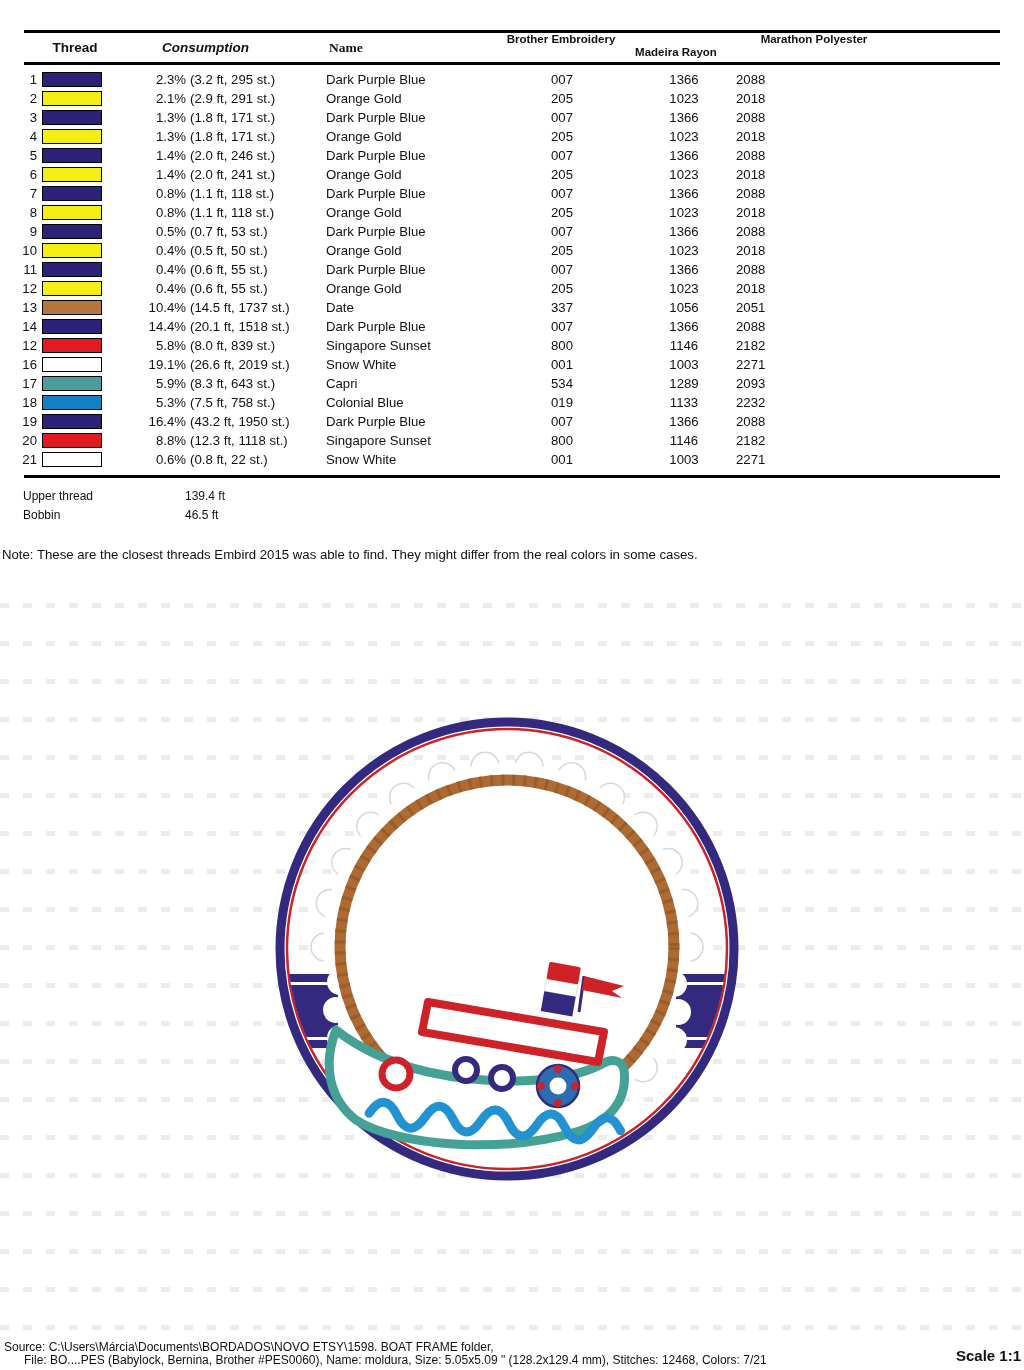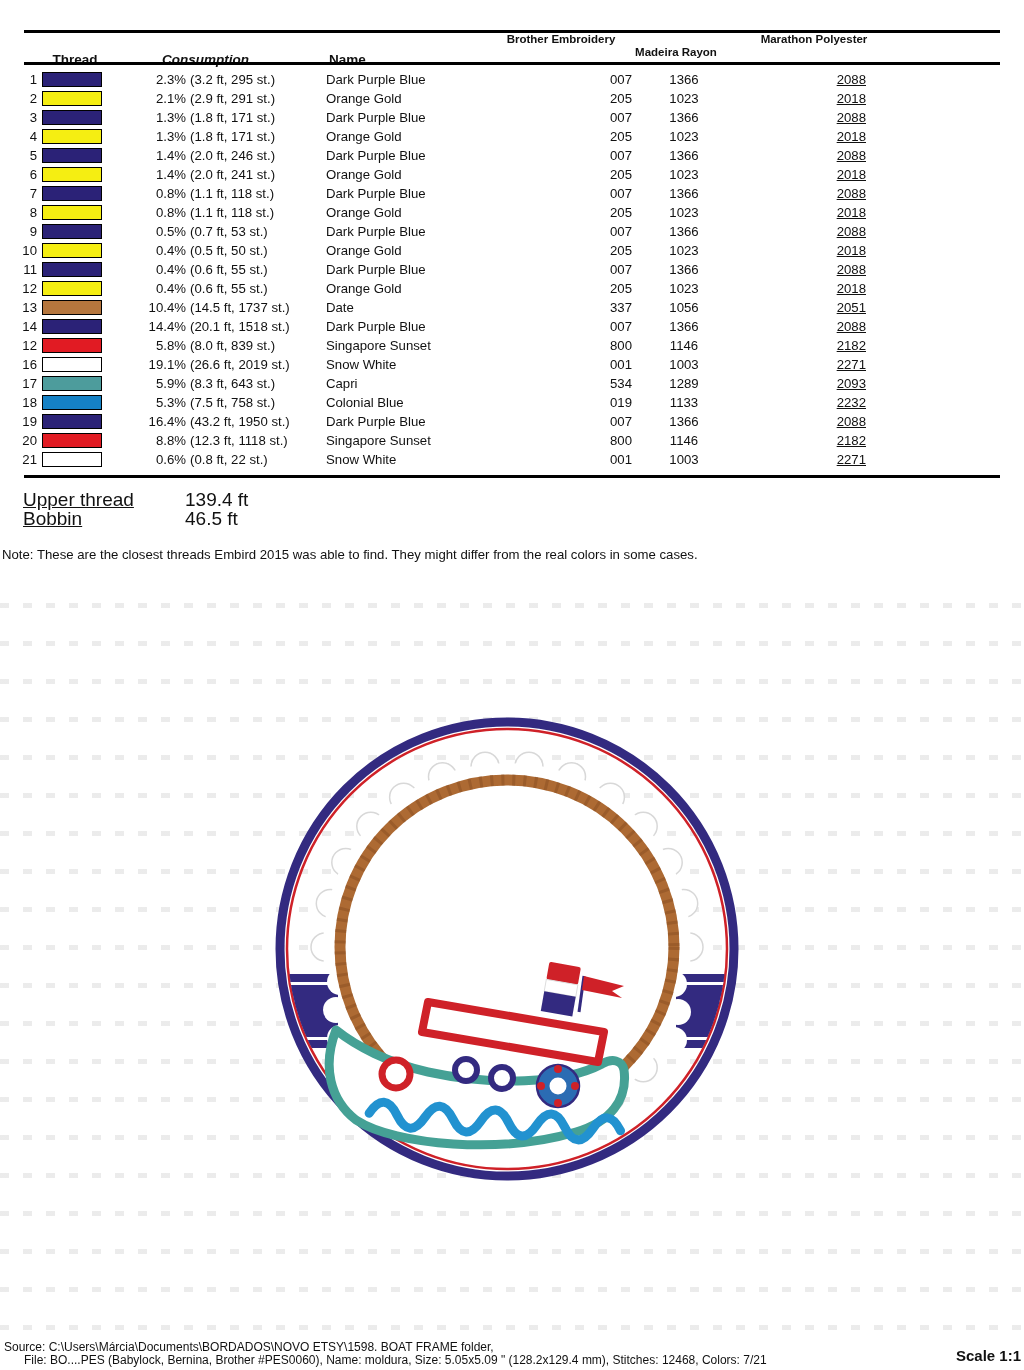--- a/index.html
+++ b/index.html
@@ -9,44 +9,44 @@
     font-family:"Liberation Sans", sans-serif; color:#111;
   }
   
   .rule { position:absolute; left:24px; width:976px; height:3px; background:#000; }
   .rule-top { top:30px; }
   .rule-mid { top:62px; }
   .rule-bottom { top:475px; }
 
   
   .thead span { position:absolute; font-weight:bold; }
-  .h-big { font-size:13.5px; top:52px; }
+  .h-big { font-size:13.5px; top:40px; }
   .h-small { font-size:11.5px; text-align:center; }
   .h-thread { left:42px; width:66px; text-align:center; }
   .h-cons { left:148px; width:115px; text-align:center;font-style:italic; }
-  .h-name { left:329px; }
+  .h-name { left:329px;font-family:Liberation Serif, serif; }
   .h-brother { left:486px; top:33px; width:150px; }
   .h-madeira { left:626px; top:46px; width:100px; }
   .h-marathon { left:739px; top:33px; width:150px; }
 
   
   .tbody { position:absolute; left:0; top:70px; width:1024px; }
   .trow { display:flex; align-items:center; height:19px; font-size:13.2px; }
   .c-num { width:40px; text-align:right; padding-right:3px; }
   .c-swatch { width:60px; height:15px; border:1px solid #000; margin-left:2px; flex:none; }
   .c-cons { width:222px; white-space:nowrap; }
   .c-cons .pct { display:inline-block; width:84px; text-align:right; }
   .c-cons .rest { margin-left:4px; }
   .c-name { width:168px; padding-left:2px; }
-  .c-brother { width:140px; text-align:right; }
+  .c-brother { width:140px; text-align:center; }
   .c-madeira { width:104px; text-align:center; }
-  .c-marathon { width:130px; text-align:right;text-decoration:underline; }
-
-  
-  .summary-row { position:absolute; left:23px; font-size:19px;text-decoration:underline; }
+  .c-marathon { width:130px; text-align:left; }
+
+  
+  .summary-row { position:absolute; left:23px; font-size:12px; }
   .summary-row .val { position:absolute; left:162px; white-space:nowrap; }
   .s-upper { top:489px; }
   .s-bobbin { top:508px; }
   .note { position:absolute; left:2px; top:547px; font-size:13.2px; }
 
   
   .texture {
     position:absolute; left:0; top:578px; width:1024px; height:752px;
     background-image:repeating-linear-gradient(90deg, rgba(40,40,40,0.09) 0 9px, transparent 9px 23px);
     -webkit-mask-image:repeating-linear-gradient(0deg, #000 0 5px, transparent 5px 38px);

